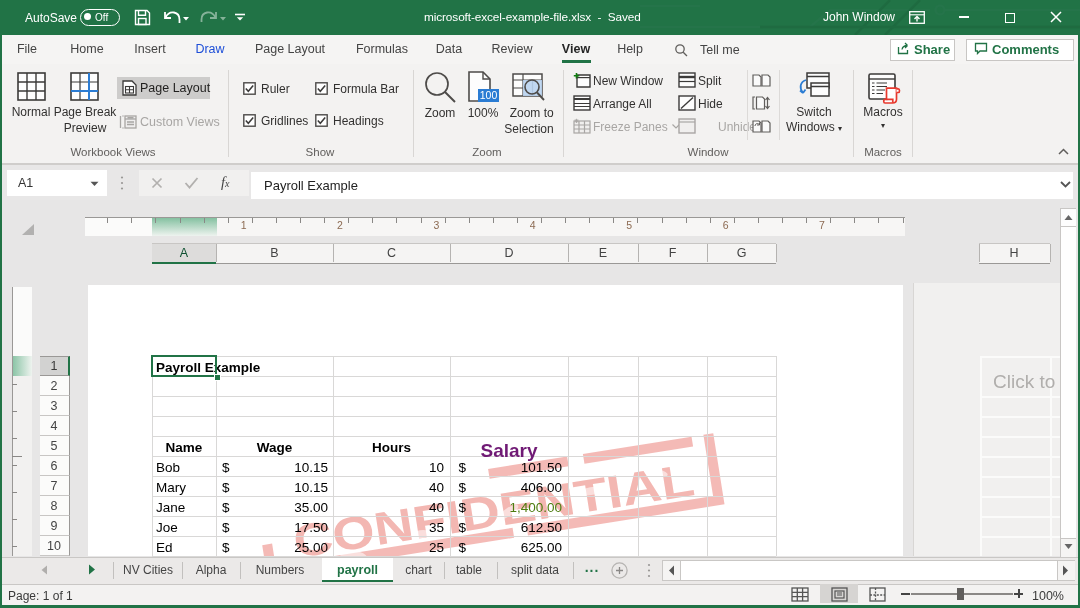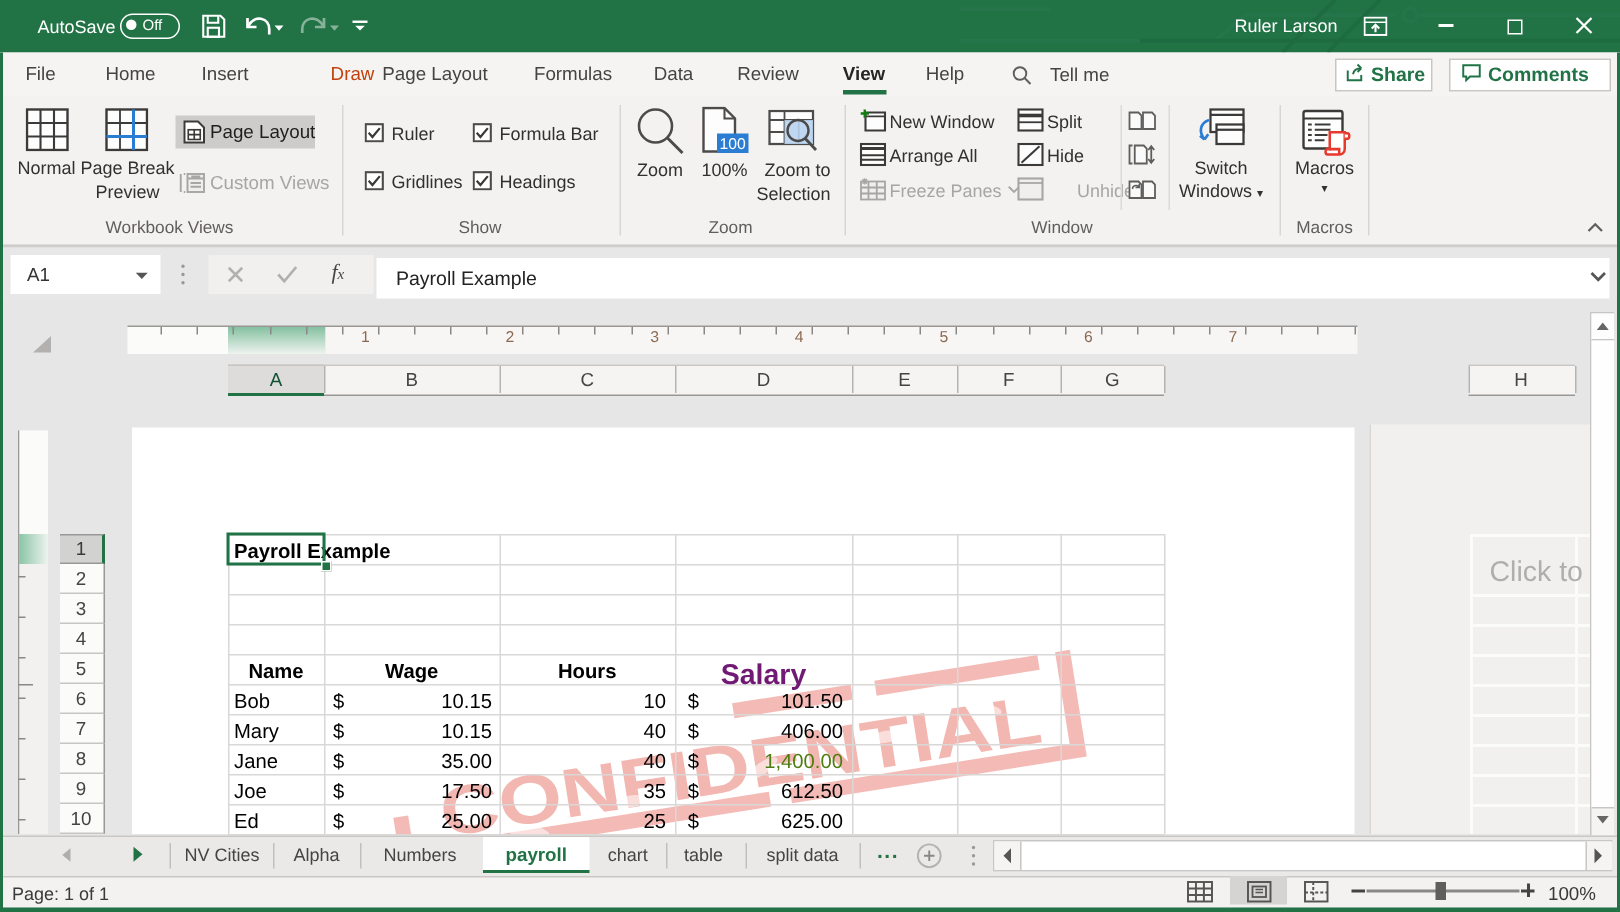--- a/index.html
+++ b/index.html
@@ -43,37 +43,38 @@
 <g opacity="0.45">
 <path d="M17 3 L17 9 L11 9" fill="none" stroke="#fff" stroke-width="1.8"></path>
 <path d="M16.5 8.5 C14.5 4.5 11 3 8 3.5 C4.5 4.2 2.5 7 2.5 10.5 L2.5 13" fill="none" stroke="#fff" stroke-width="1.8"></path>
 <path d="M21 8 L27 8 L24 11.5 Z" fill="#fff"></path>
 </g>
     </svg>
 <svg class="ab" style="left:234px;top:12px;" width="12" height="12" viewBox="0 0 12 12">
 <path d="M1 2.5 H11" stroke="#fff" stroke-width="1.6"></path>
 <path d="M2 6.5 L6 10.5 L10 6.5 Z" fill="#fff" transform="scale(0.8) translate(1.5,0)"></path>
 </svg>
-<div class="ab" style="left:823px;top:10px;color:#fff;font-size:12px;">Ruler Larson</div>
+<div class="ab" style="left:424px;top:10px;color:#fff;font-size:11.8px;letter-spacing:-0.1px;">microsoft-excel-example-file.xlsx &nbsp;-&nbsp; Saved</div>
+<div class="ab" style="left:823px;top:10px;color:#fff;font-size:12px;">John Window</div>
 <svg class="ab" style="left:909px;top:11px;" width="16" height="13" viewBox="0 0 16 13">
 <rect x="0.7" y="0.7" width="14.6" height="11.6" fill="none" stroke="#fff" stroke-width="1.3"></rect>
 <path d="M0.7 3.8 H15.3" stroke="#fff" stroke-width="1.1"></path>
 <path d="M8 10.5 L8 6" stroke="#fff" stroke-width="1.4"></path>
 <path d="M5.5 8 L8 5.5 L10.5 8" fill="none" stroke="#fff" stroke-width="1.4"></path>
 </svg>
 <div class="ab" style="left:959px;top:16px;width:10px;height:1.6px;background:#fff;"></div>
 <div class="ab" style="left:1005px;top:13px;width:8px;height:8px;border:1.4px solid #fff;"></div>
 <svg class="ab" style="left:1050px;top:11px;" width="12" height="12" viewBox="0 0 12 12">
 <path d="M1 1 L11 11 M11 1 L1 11" stroke="#fff" stroke-width="1.5"></path>
     </svg>
 <div class="ab" style="left:0;top:35px;width:1080px;height:29px;background:#f5f4f3;"></div>
 <div class="ab" style="left:27px;top:42px;transform:translateX(-50%);font-size:12.5px;color:#444444;font-weight:normal;">File</div>
 <div class="ab" style="left:87px;top:42px;transform:translateX(-50%);font-size:12.5px;color:#444444;font-weight:normal;">Home</div>
 <div class="ab" style="left:150px;top:42px;transform:translateX(-50%);font-size:12.5px;color:#444444;font-weight:normal;">Insert</div>
-<div class="ab" style="left:210px;top:42px;transform:translateX(-50%);font-size:12.5px;color:#c2410c;font-weight:normal;margin-left:25px;">Draw</div>
+<div class="ab" style="left:210px;top:42px;transform:translateX(-50%);font-size:12.5px;color:#1d4ed8;font-weight:normal;">Draw</div>
 <div class="ab" style="left:290px;top:42px;transform:translateX(-50%);font-size:12.5px;color:#444444;font-weight:normal;">Page Layout</div>
 <div class="ab" style="left:382px;top:42px;transform:translateX(-50%);font-size:12.5px;color:#444444;font-weight:normal;">Formulas</div>
 <div class="ab" style="left:449px;top:42px;transform:translateX(-50%);font-size:12.5px;color:#444444;font-weight:normal;">Data</div>
 <div class="ab" style="left:512px;top:42px;transform:translateX(-50%);font-size:12.5px;color:#444444;font-weight:normal;">Review</div>
 <div class="ab" style="left:576px;top:42px;transform:translateX(-50%);font-size:12.5px;color:#262626;font-weight:bold;">View</div>
 <div class="ab" style="left:630px;top:42px;transform:translateX(-50%);font-size:12.5px;color:#444444;font-weight:normal;">Help</div>
 <div class="ab" style="left:562px;top:60px;width:29px;height:3px;background:#217346;"></div>
 <svg class="ab" style="left:674px;top:43px;" width="14" height="14" viewBox="0 0 14 14">
 <circle cx="6" cy="6" r="4.2" fill="none" stroke="#605e5c" stroke-width="1.3"></circle>
 <path d="M9.2 9.2 L13 13" stroke="#605e5c" stroke-width="1.3"></path>

